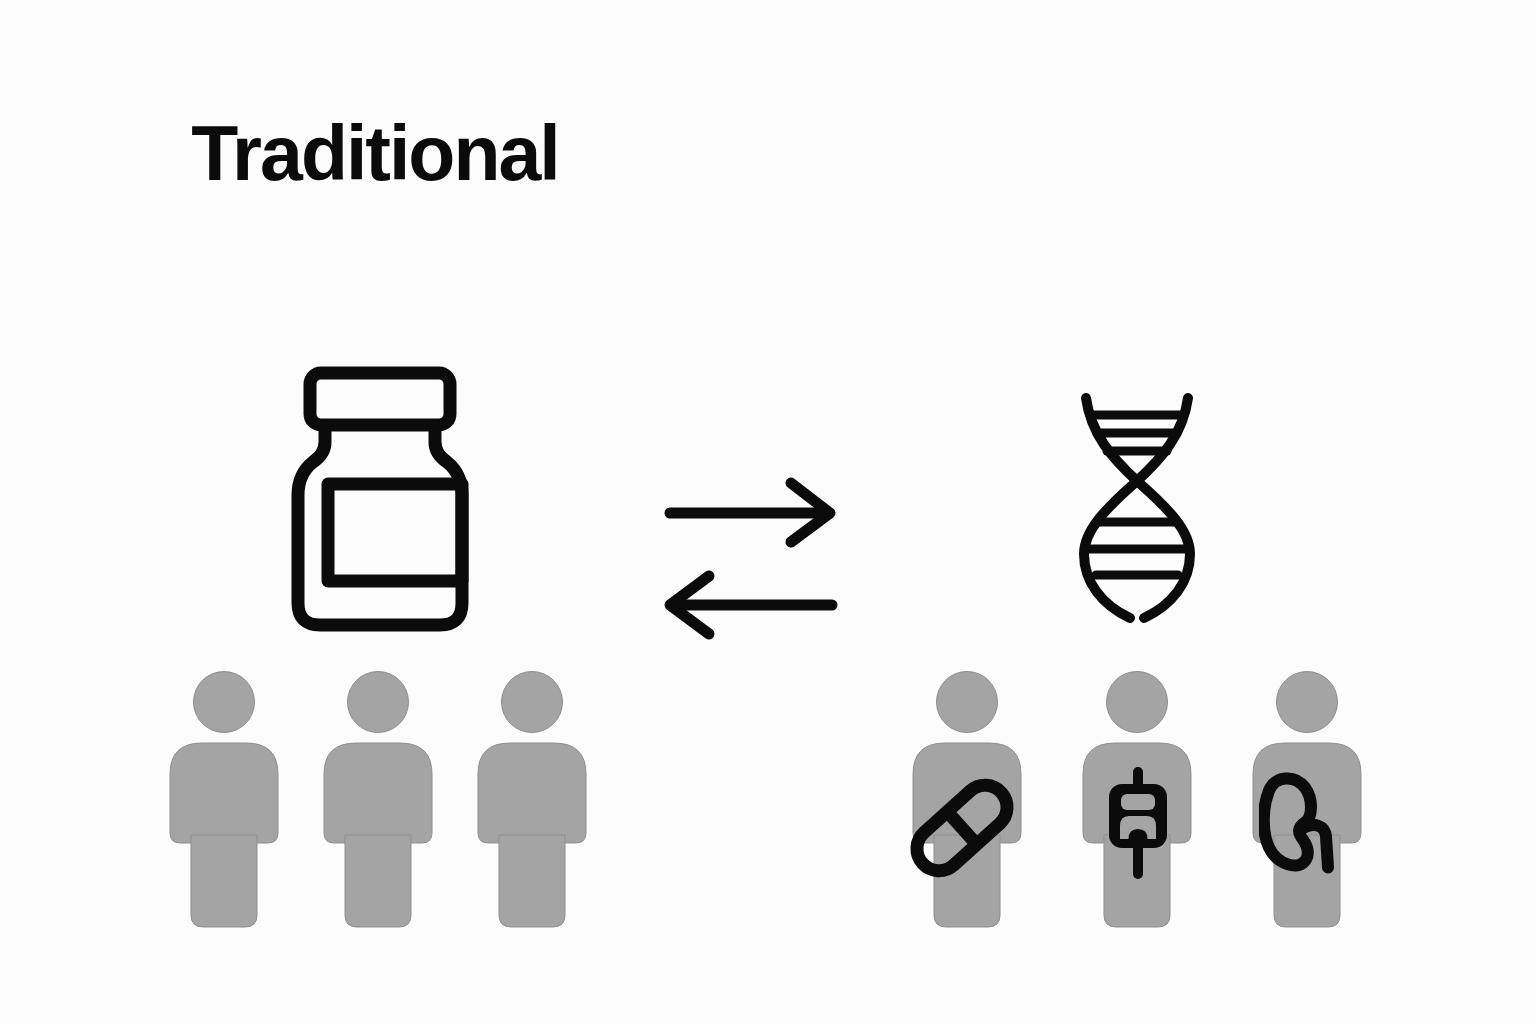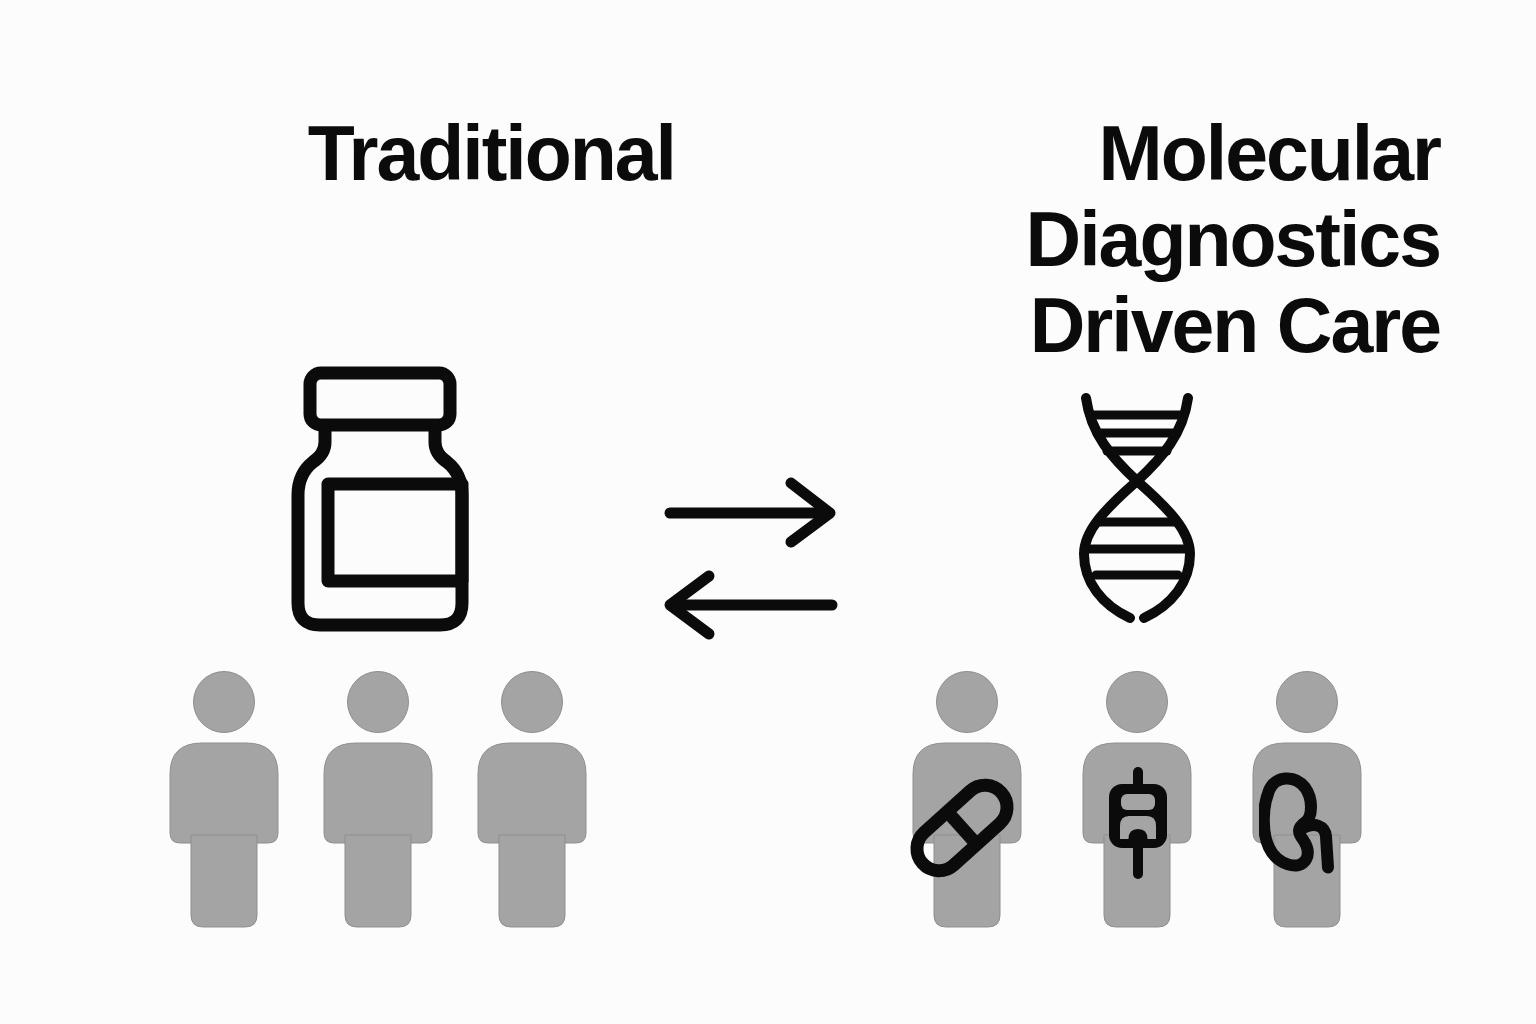--- a/index.html
+++ b/index.html
@@ -2,21 +2,21 @@
 <html style="--bg: #fcfcfc; --ink: #0b0b0b; --person: #a4a4a4; --person-edge: #8f8f8f;"><head>
 <meta charset="utf-8">
 <style>
   html,body { margin:0; padding:0; }
   body { font-family:"Liberation Sans","DejaVu Sans",sans-serif; }
   #stage {
     position:relative; width:1536px; height:1024px;
     background:var(--bg,#fcfcfc); overflow:hidden;
   }
   .panel-title {
-    position:absolute; text-align:right; font-weight:700;
+    position:absolute; text-align:center; font-weight:700;
     font-size:77px; line-height:86px; letter-spacing:-2px;
     color:var(--ink,#0b0b0b); white-space:nowrap;
   }
   #left-title  { left:75px;  top:110px; width:600px; }
   #right-title { left:840px; top:110px; width:600px; }
 
   .big-icon { position:absolute; }
   #bottle-icon { left:290px;  top:365px; width:180px; height:272px; }
   #arrows-icon { left:662px;  top:472px; width:180px; height:170px; }
   #dna-icon    { left:1076px; top:392px; width:122px; height:244px; }
@@ -35,25 +35,20 @@
 </style>
 </head>
 <body>
 
 <div id="stage">
 
   <div id="left-title" class="panel-title">
     <div>Traditional</div>
   </div>
 
-  <div id="right-title" class="panel-title">
-    <div>Molecular</div>
-    <div>Diagnostics</div>
-    <div>Driven Care</div>
-  </div>
 
   <div id="bottle-icon" class="big-icon">
     <svg viewBox="0 0 180 270" xmlns="http://www.w3.org/2000/svg">
       <rect x="20" y="7" width="140" height="52" rx="11" fill="none" stroke="var(--ink)" stroke-width="13" stroke-linejoin="round"></rect>
       <path d="M35,60 V76 Q35,88 23,96 Q8,108 8,129 V237 Q8,259 30,259 H150 Q172,259 172,237 V129 Q172,108 157,96 Q145,88 145,76 V60" fill="none" stroke="var(--ink)" stroke-width="13" stroke-linecap="round" stroke-linejoin="round"></path>
       <rect x="38" y="118" width="134" height="97" fill="none" stroke="var(--ink)" stroke-width="13" stroke-linejoin="round"></rect>
     </svg>
   </div>
 
   <div id="arrows-icon" class="big-icon">

